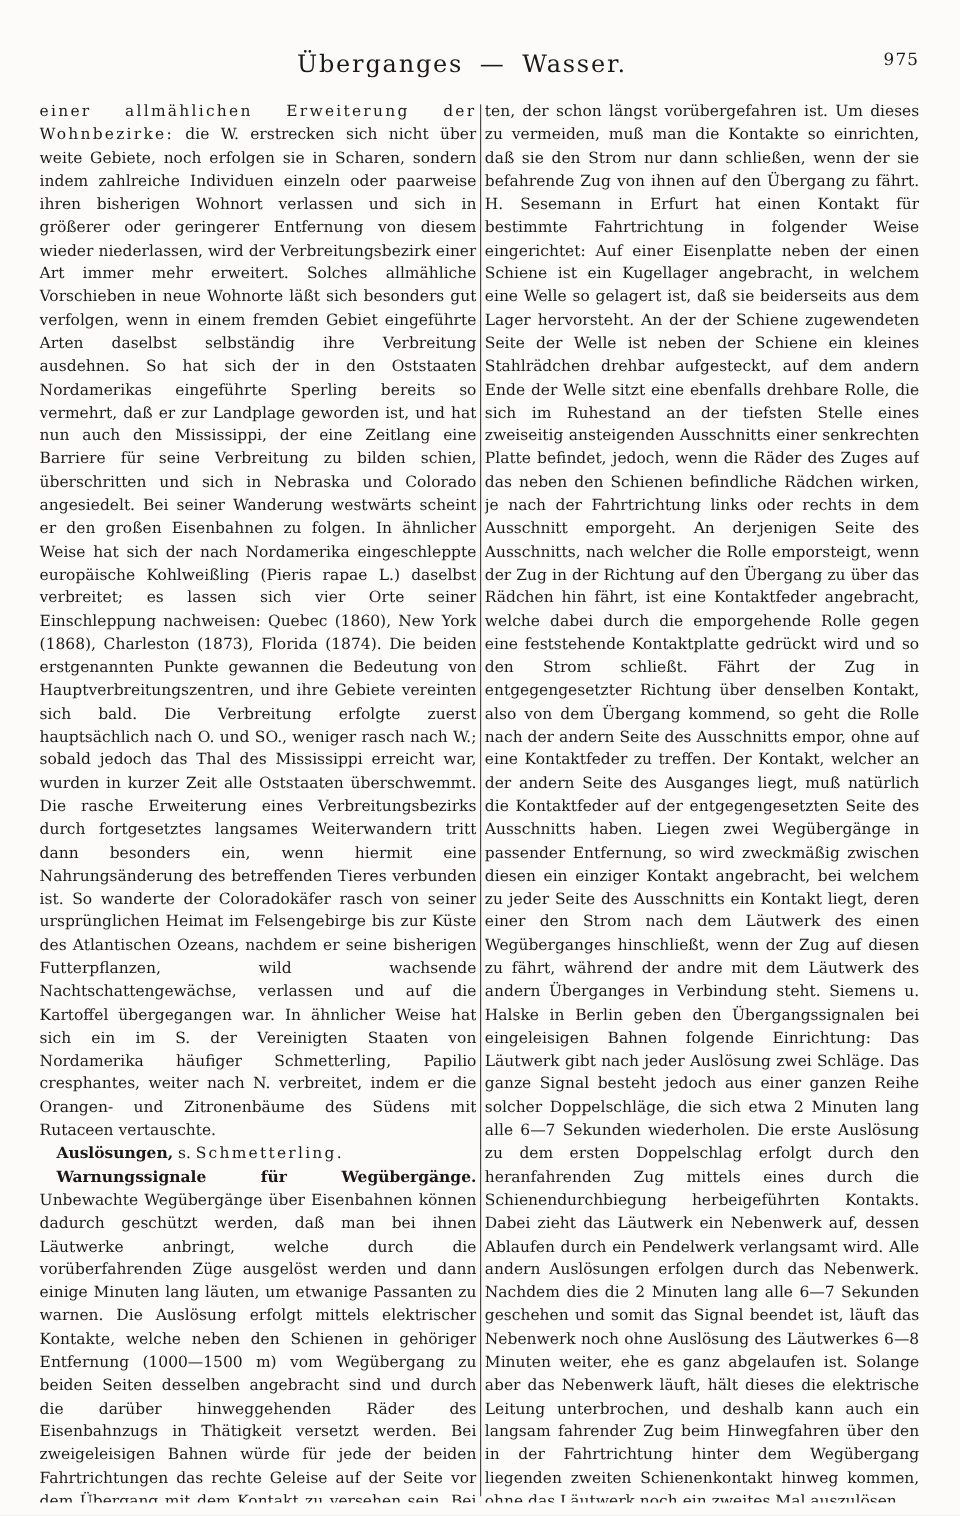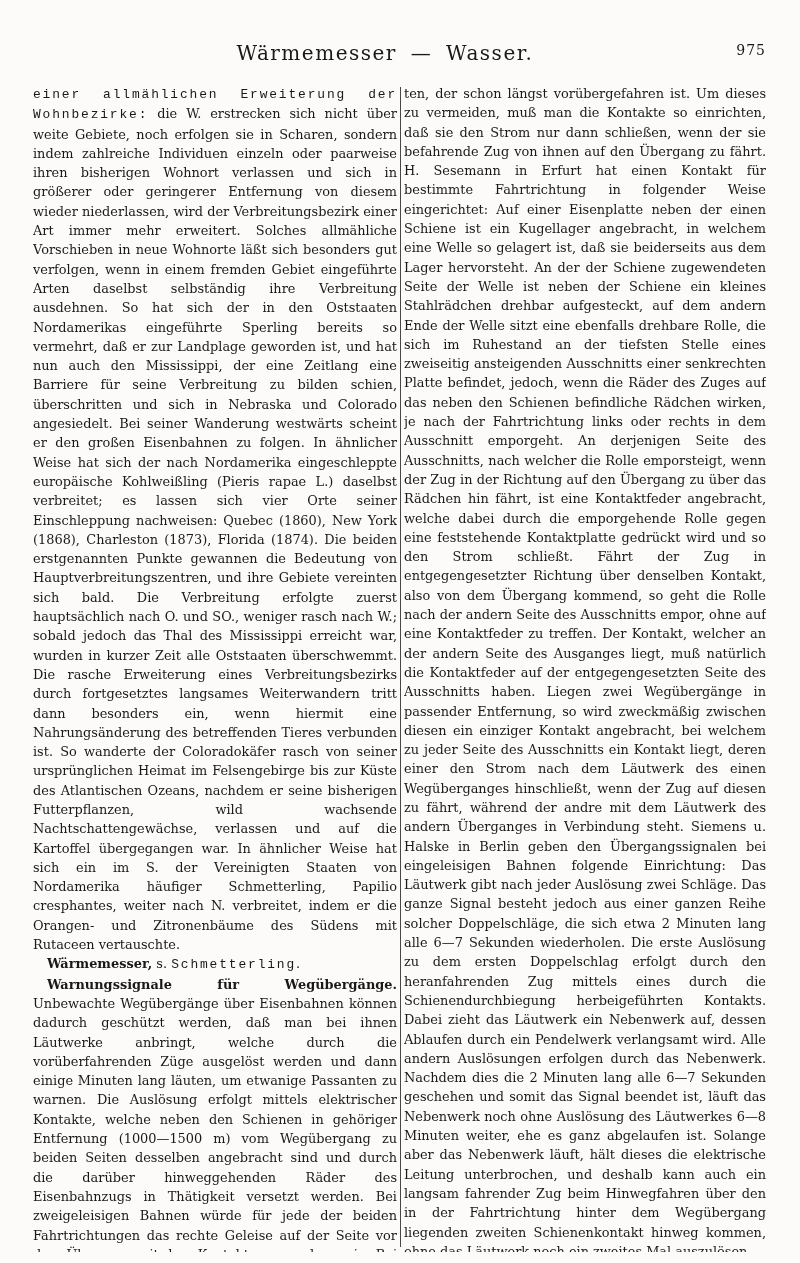--- a/index.html
+++ b/index.html
@@ -65,36 +65,36 @@
     background: #4a4742;
   }
   .para {
     margin: 0;
     padding: 0;
   }
   .para.indent { text-indent: 14px; }
   
   .seg-plain {}
   .seg-entry-term { font-weight: 700; }
-  .seg-emphasis { letter-spacing: 0.145em; font-family: Liberation Mono, monospace; }
+  .seg-emphasis { letter-spacing: 0.145em; }
   .seg-latin { }
 </style>
 </head>
 <body>
 
 <div class="page">
 
   <div class="running-head">
-    <span class="head-title">Wärmemesser — Wasser.</span>
+    <span class="head-title">Überganges — Wasser.</span>
     <span class="page-number">975</span>
   </div>
 
   <div class="column column-left">
     <p class="para"><span class="seg-emphasis">einer allmählichen Erweiterung der Wohnbezirke:</span><span class="seg-plain"> die W. erstrecken sich nicht über weite Gebiete, noch erfolgen sie in Scharen, sondern indem zahlreiche Individuen einzeln oder paarweise ihren bisherigen Wohnort verlassen und sich in größerer oder geringerer Entfernung von diesem wieder niederlassen, wird der Verbreitungsbezirk einer Art immer mehr erweitert. Solches allmähliche Vorschieben in neue Wohnorte läßt sich besonders gut verfolgen, wenn in einem fremden Gebiet eingeführte Arten daselbst selbständig ihre Verbreitung ausdehnen. So hat sich der in den Oststaaten Nordamerikas eingeführte Sperling bereits so vermehrt, daß er zur Landplage geworden ist, und hat nun auch den Mississippi, der eine Zeitlang eine Barriere für seine Verbreitung zu bilden schien, überschritten und sich in Nebraska und Colorado angesiedelt. Bei seiner Wanderung westwärts scheint er den großen Eisenbahnen zu folgen. In ähnlicher Weise hat sich der nach Nordamerika eingeschleppte europäische Kohlweißling (</span><span class="seg-latin">Pieris rapae L.</span><span class="seg-plain">) daselbst verbreitet; es lassen sich vier Orte seiner Einschleppung nachweisen: Quebec (1860), New York (1868), Charleston (1873), Florida (1874). Die beiden erstgenannten Punkte gewannen die Bedeutung von Hauptverbreitungszentren, und ihre Gebiete vereinten sich bald. Die Verbreitung erfolgte zuerst hauptsächlich nach O. und SO., weniger rasch nach W.; sobald jedoch das Thal des Mississippi erreicht war, wurden in kurzer Zeit alle Oststaaten überschwemmt. Die rasche Erweiterung eines Verbreitungsbezirks durch fortgesetztes langsames Weiterwandern tritt dann besonders ein, wenn hiermit eine Nahrungsänderung des betreffenden Tieres verbunden ist. So wanderte der Coloradokäfer rasch von seiner ursprünglichen Heimat im Felsengebirge bis zur Küste des Atlantischen Ozeans, nachdem er seine bisherigen Futterpflanzen, wild wachsende Nachtschattengewächse, verlassen und auf die Kartoffel übergegangen war. In ähnlicher Weise hat sich ein im S. der Vereinigten Staaten von Nordamerika häufiger Schmetterling, </span><span class="seg-latin">Papilio cresphantes</span><span class="seg-plain">, weiter nach N. verbreitet, indem er die Orangen- und Zitronenbäume des Südens mit Rutaceen vertauschte.</span></p>
-    <p class="para indent"><span class="seg-entry-term">Wärmemesser,</span><span class="seg-plain"> s. </span><span class="seg-emphasis">Schmetterling</span><span class="seg-plain">.</span></p>
+    <p class="para indent"><span class="seg-entry-term">Auslösungen,</span><span class="seg-plain"> s. </span><span class="seg-emphasis">Schmetterling</span><span class="seg-plain">.</span></p>
     <p class="para indent"><span class="seg-entry-term">Warnungssignale für Wegübergänge.</span><span class="seg-plain"> Unbewachte Wegübergänge über Eisenbahnen können dadurch geschützt werden, daß man bei ihnen Läutwerke anbringt, welche durch die vorüberfahrenden Züge ausgelöst werden und dann einige Minuten lang läuten, um etwanige Passanten zu warnen. Die Auslösung erfolgt mittels elektrischer Kontakte, welche neben den Schienen in gehöriger Entfernung (1000—1500 m) vom Wegübergang zu beiden Seiten desselben angebracht sind und durch die darüber hinweggehenden Räder des Eisenbahnzugs in Thätigkeit versetzt werden. Bei zweigeleisigen Bahnen würde für jede der beiden Fahrtrichtungen das rechte Geleise auf der Seite vor dem Übergang mit dem Kontakt zu versehen sein. Bei eingeleisigen Bahnen müßte an dem einen Geleise auf jeder Seite des Überganges je ein Kontakt aufgestellt sein. Diese werden aber von jedem Zuge ohne Rücksicht auf die Fahrtrichtung in Wirksamkeit kommen, so daß der Zug den elektrischen, zum Läutwerk führenden Strom einmal schließt, wenn er etwa 1200 m vor dem Übergang, und noch ein zweites Mal, wenn er sich um ebensoviel hinter dem Übergang befindet. Nur ersteres hat jedoch einen Zweck, letzteres wirkt vielmehr störend auf den Verkehr, indem die Passanten veranlaßt werden, auf einen Zug zu war-</span></p>
   </div>
 
   <div class="column-divider"></div>
 
   <div class="column column-right">
     <p class="para"><span class="seg-plain">ten, der schon längst vorübergefahren ist. Um dieses zu vermeiden, muß man die Kontakte so einrichten, daß sie den Strom nur dann schließen, wenn der sie befahrende Zug von ihnen auf den Übergang zu fährt. H. Sesemann in Erfurt hat einen Kontakt für bestimmte Fahrtrichtung in folgender Weise eingerichtet: Auf einer Eisenplatte neben der einen Schiene ist ein Kugellager angebracht, in welchem eine Welle so gelagert ist, daß sie beiderseits aus dem Lager hervorsteht. An der der Schiene zugewendeten Seite der Welle ist neben der Schiene ein kleines Stahlrädchen drehbar aufgesteckt, auf dem andern Ende der Welle sitzt eine ebenfalls drehbare Rolle, die sich im Ruhestand an der tiefsten Stelle eines zweiseitig ansteigenden Ausschnitts einer senkrechten Platte befindet, jedoch, wenn die Räder des Zuges auf das neben den Schienen befindliche Rädchen wirken, je nach der Fahrtrichtung links oder rechts in dem Ausschnitt emporgeht. An derjenigen Seite des Ausschnitts, nach welcher die Rolle emporsteigt, wenn der Zug in der Richtung auf den Übergang zu über das Rädchen hin fährt, ist eine Kontaktfeder angebracht, welche dabei durch die emporgehende Rolle gegen eine feststehende Kontaktplatte gedrückt wird und so den Strom schließt. Fährt der Zug in entgegengesetzter Richtung über denselben Kontakt, also von dem Übergang kommend, so geht die Rolle nach der andern Seite des Ausschnitts empor, ohne auf eine Kontaktfeder zu treffen. Der Kontakt, welcher an der andern Seite des Ausganges liegt, muß natürlich die Kontaktfeder auf der entgegengesetzten Seite des Ausschnitts haben. Liegen zwei Wegübergänge in passender Entfernung, so wird zweckmäßig zwischen diesen ein einziger Kontakt angebracht, bei welchem zu jeder Seite des Ausschnitts ein Kontakt liegt, deren einer den Strom nach dem Läutwerk des einen Wegüberganges hinschließt, wenn der Zug auf diesen zu fährt, während der andre mit dem Läutwerk des andern Überganges in Verbindung steht. Siemens u. Halske in Berlin geben den Übergangssignalen bei eingeleisigen Bahnen folgende Einrichtung: Das Läutwerk gibt nach jeder Auslösung zwei Schläge. Das ganze Signal besteht jedoch aus einer ganzen Reihe solcher Doppelschläge, die sich etwa 2 Minuten lang alle 6—7 Sekunden wiederholen. Die erste Auslösung zu dem ersten Doppelschlag erfolgt durch den heranfahrenden Zug mittels eines durch die Schienendurchbiegung herbeigeführten Kontakts. Dabei zieht das Läutwerk ein Nebenwerk auf, dessen Ablaufen durch ein Pendelwerk verlangsamt wird. Alle andern Auslösungen erfolgen durch das Nebenwerk. Nachdem dies die 2 Minuten lang alle 6—7 Sekunden geschehen und somit das Signal beendet ist, läuft das Nebenwerk noch ohne Auslösung des Läutwerkes 6—8 Minuten weiter, ehe es ganz abgelaufen ist. Solange aber das Nebenwerk läuft, hält dieses die elektrische Leitung unterbrochen, und deshalb kann auch ein langsam fahrender Zug beim Hinwegfahren über den in der Fahrtrichtung hinter dem Wegübergang liegenden zweiten Schienenkontakt hinweg kommen, ohne das Läutwerk noch ein zweites Mal auszulösen.</span></p>
 
   </div>
 

